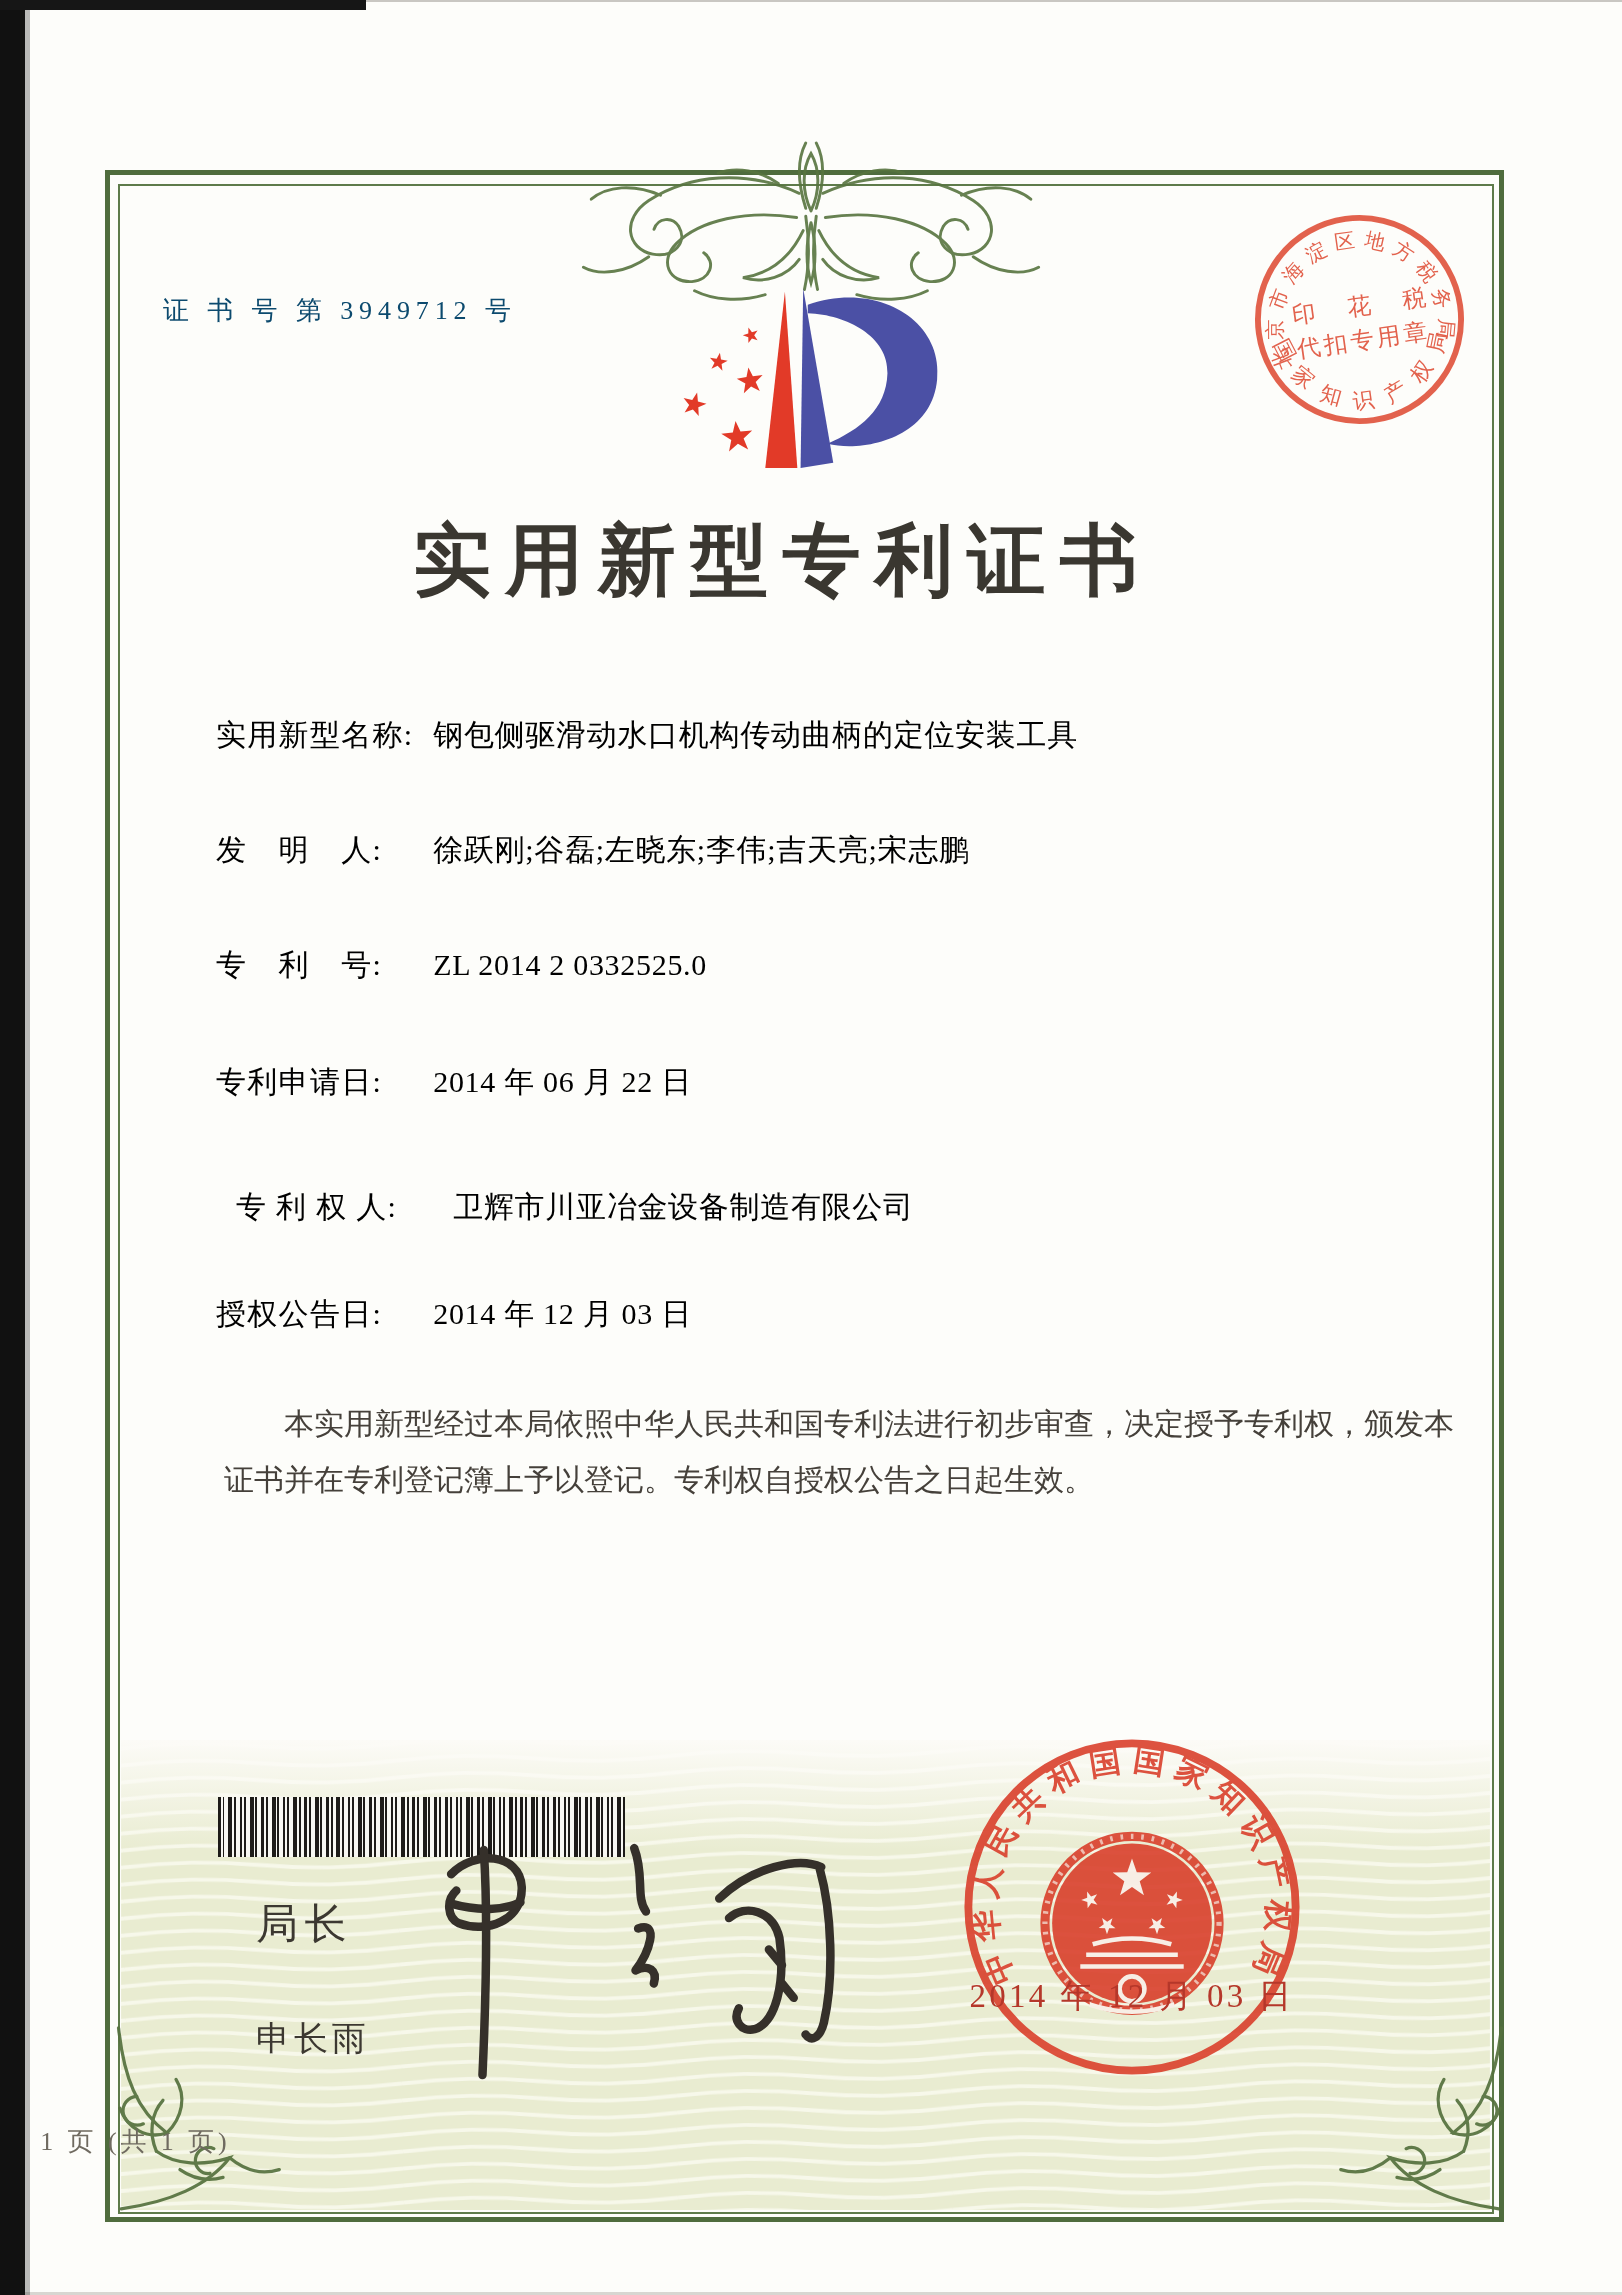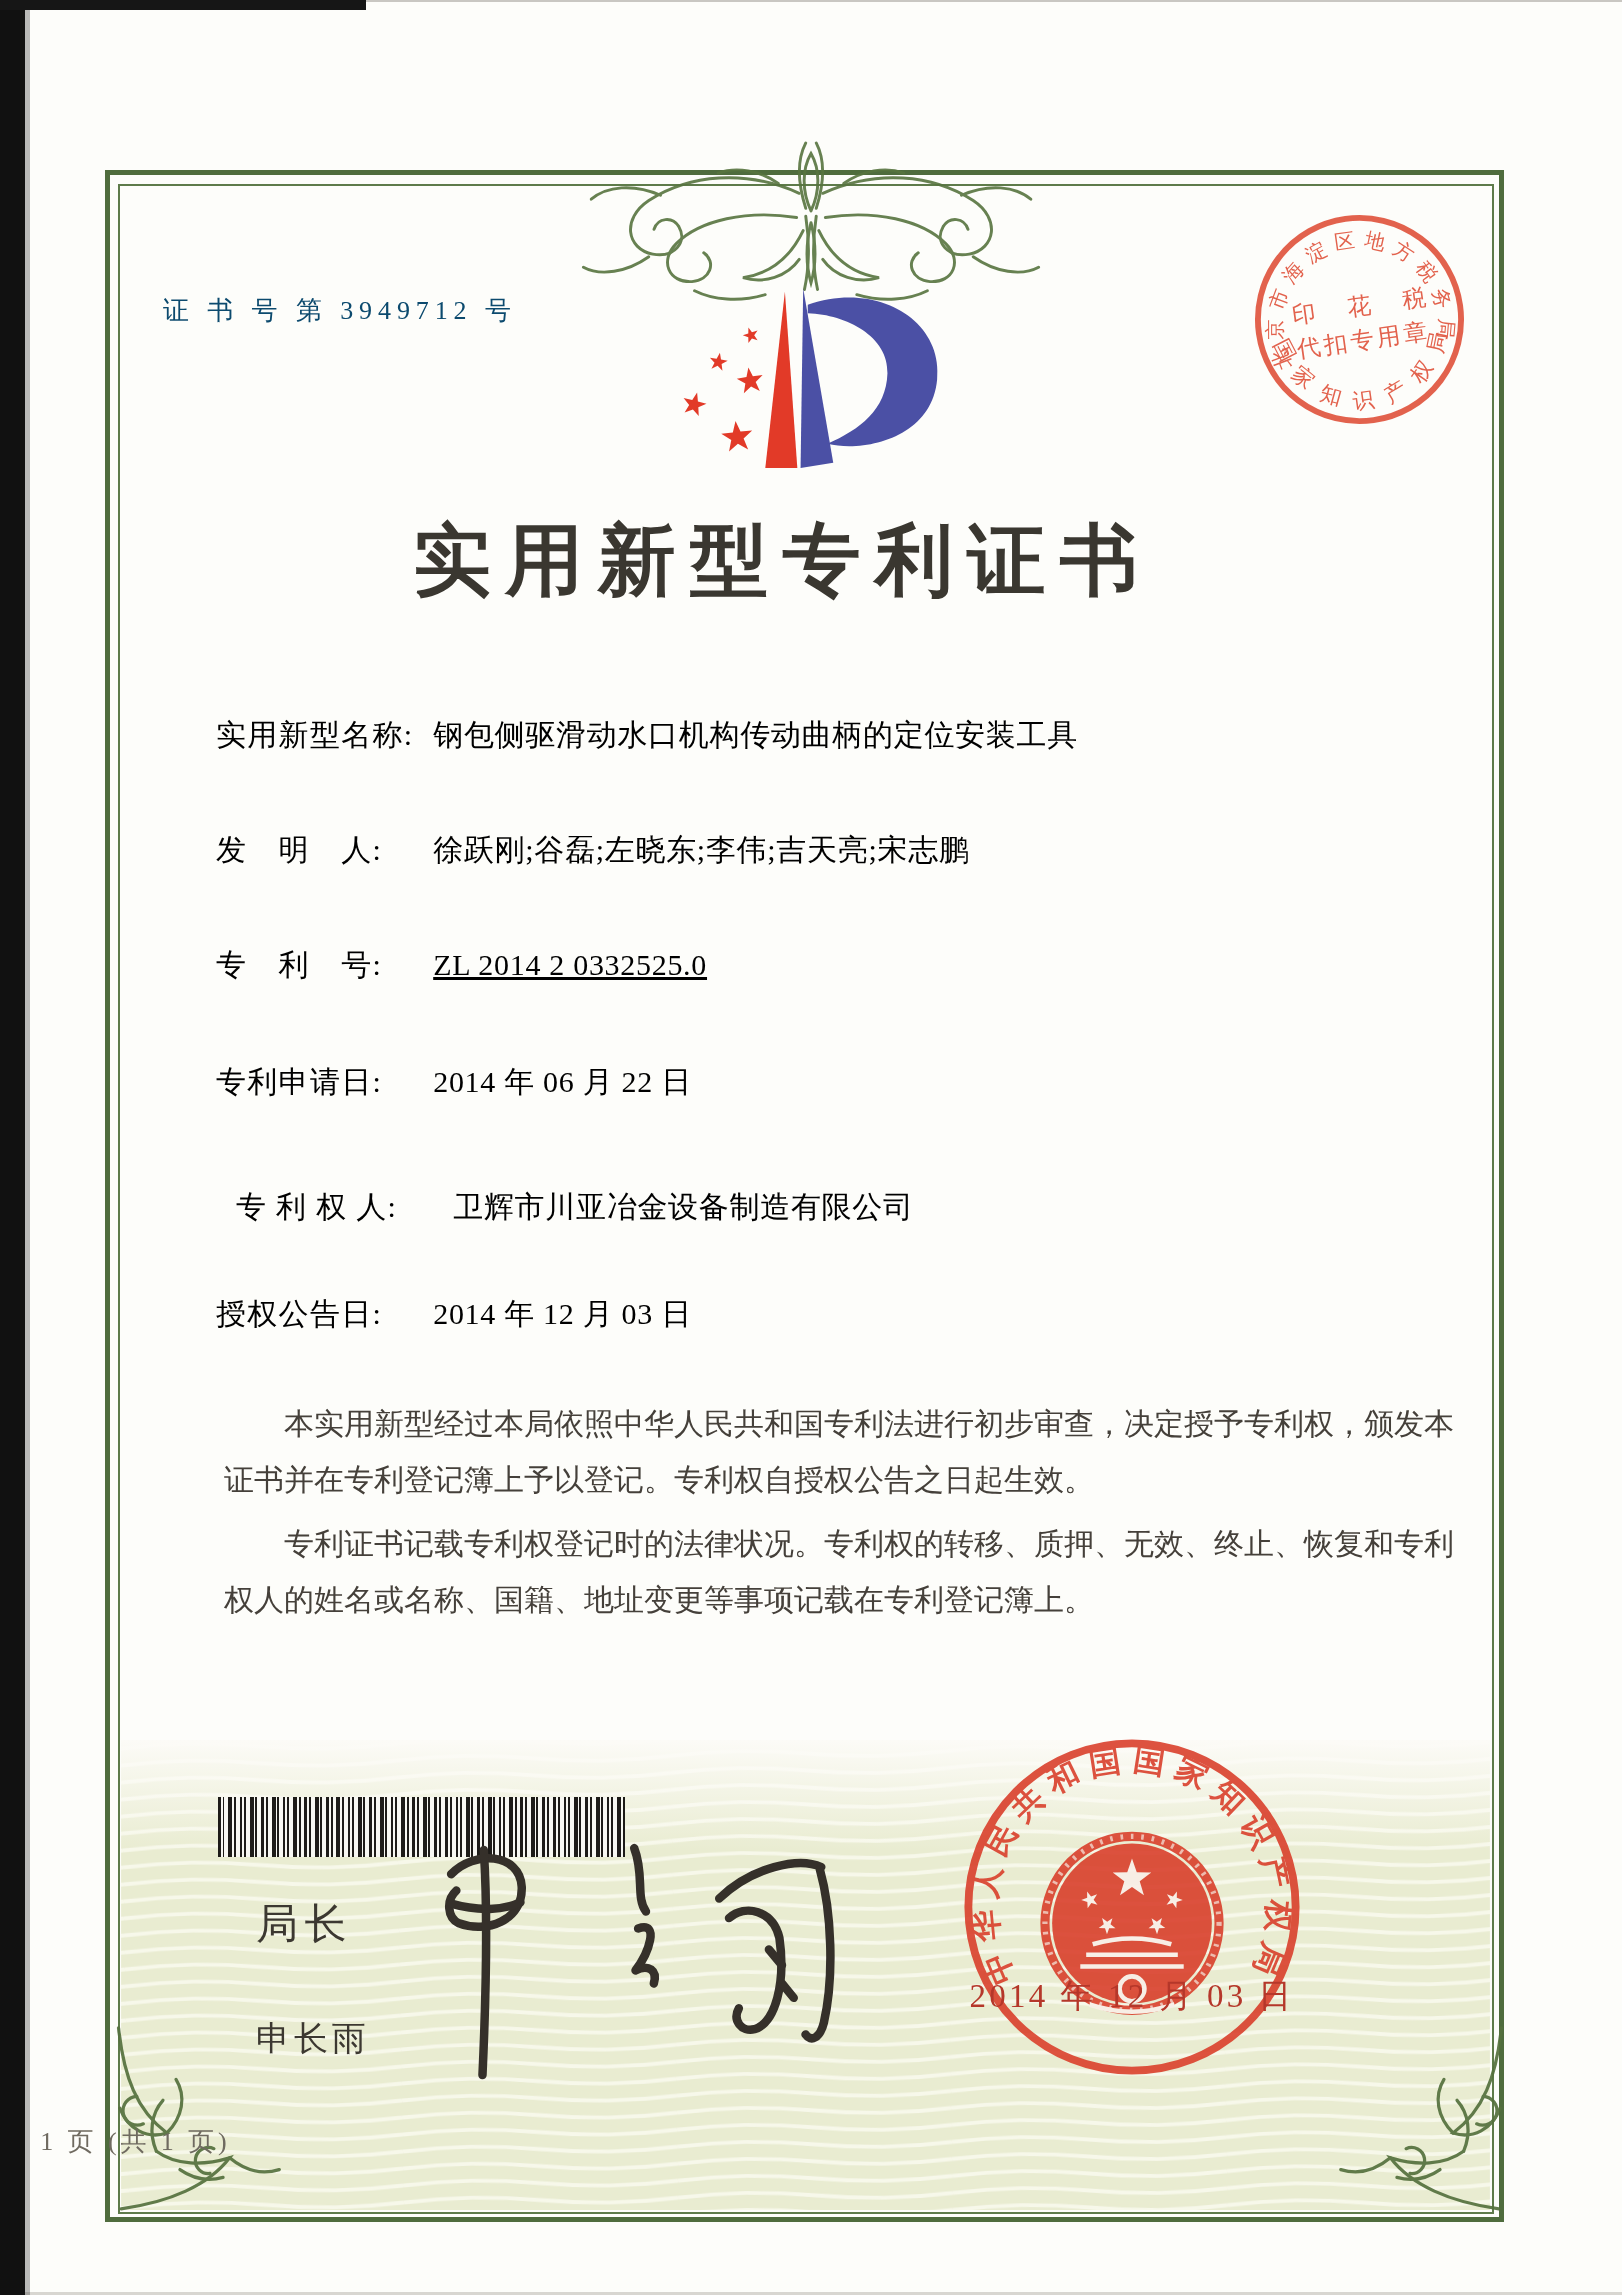--- a/index.html
+++ b/index.html
@@ -173,37 +173,36 @@
 
 <div class="abs cert-title">实用新型专利证书</div>
 
 <div class="abs fields">
   <div class="field-row" style="top:0px;">
     <span class="field-label">实用新型名称:</span><span class="field-value">钢包侧驱滑动水口机构传动曲柄的定位安装工具</span>
   </div>
   <div class="field-row" style="top:115px;">
     <span class="field-label">发　明　人:</span><span class="field-value">徐跃刚;谷磊;左晓东;李伟;吉天亮;宋志鹏</span>
   </div>
-  <div class="field-row" style="top:230px;text-decoration:underline;">
+  <div class="field-row" style="top:230px;">
     <span class="field-label">专　利　号:</span><span class="field-value">ZL 2014 2 0332525.0</span>
   </div>
   <div class="field-row" style="top:347px;">
     <span class="field-label">专利申请日:</span><span class="field-value">2014 年 06 月 22 日</span>
   </div>
   <div class="field-row" style="top:472px;margin-left:20px;">
     <span class="field-label">专 利 权 人:</span><span class="field-value">卫辉市川亚冶金设备制造有限公司</span>
   </div>
   <div class="field-row" style="top:579px;">
     <span class="field-label">授权公告日:</span><span class="field-value">2014 年 12 月 03 日</span>
   </div>
 </div>
 
 <div class="abs body-text">
   <p>本实用新型经过本局依照中华人民共和国专利法进行初步审查，决定授予专利权，颁发本证书并在专利登记簿上予以登记。专利权自授权公告之日起生效。</p>
-  <p>专利证书记载专利权登记时的法律状况。专利权的转移、质押、无效、终止、恢复和专利权人的姓名或名称、国籍、地址变更等事项记载在专利登记簿上。</p>
 </div>
 
 <div class="abs barcode"></div>
 
 <div class="abs signoff-title">局长</div>
 <div class="abs signoff-name">申长雨</div>
 
 <div class="abs z22" style="left:353px;top:1812px;">
   <svg width="497" height="288" viewBox="0 0 760 440" xmlns="http://www.w3.org/2000/svg">
     <g stroke="#35302a" stroke-width="13" fill="none" stroke-linecap="round" stroke-linejoin="round">

